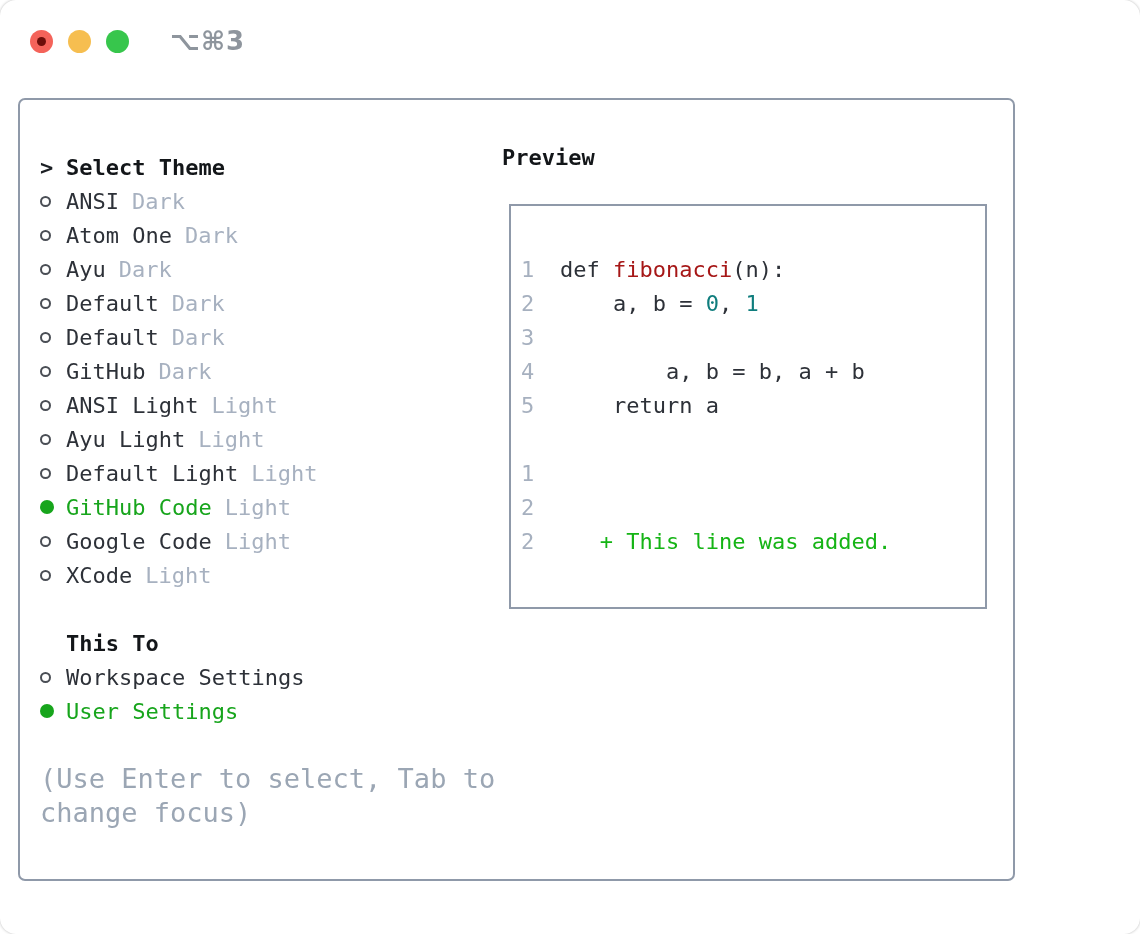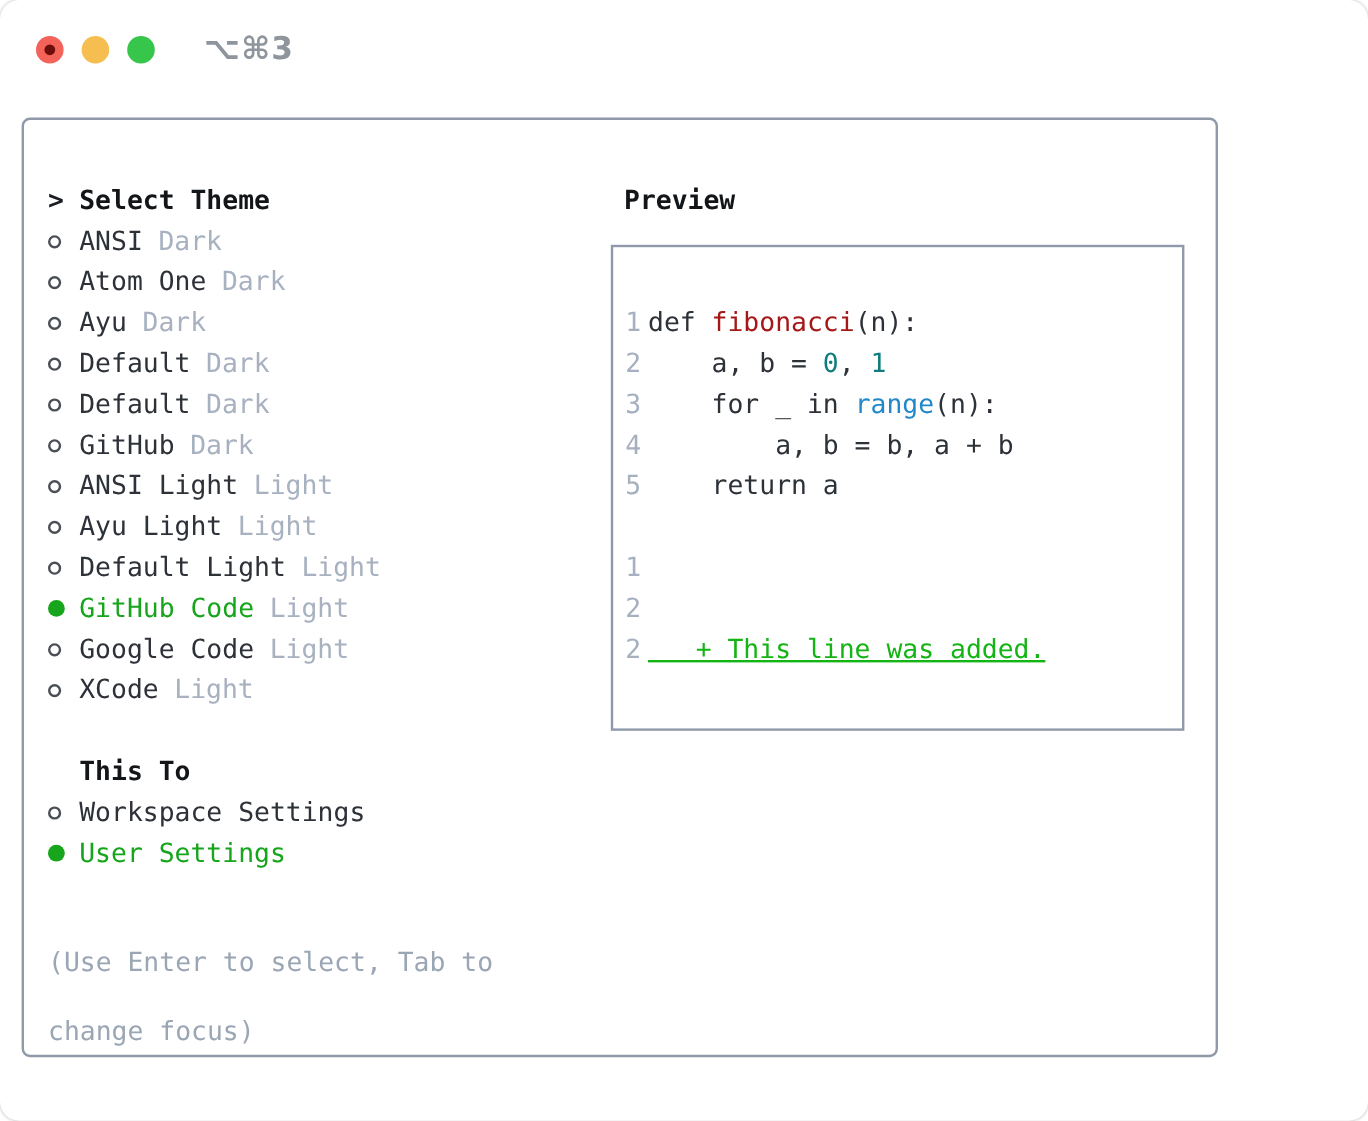--- a/index.html
+++ b/index.html
@@ -40,37 +40,37 @@
   .marker { width:26px; flex:0 0 26px; display:flex; align-items:center; }
   .caret { font-weight:bold; color:#1b1f24; font-size:22px; }
   .radio {
     width:11px; height:11px; border:2px solid #4a4e55; border-radius:50%; background:#fff;
   }
   .radio.filled { width:14px; height:14px; border:none; background:#17a51c; }
   .hdr { font-weight:bold; color:#131619; }
   .opt-name { color:#2d3138; white-space:pre; }
   .opt-name.selected { color:#17a51c; }
   .opt-tag { color:#a7b1c0; margin-left:13px; white-space:pre; }
-  .hint { color:#9ba6b4; font-size:22px; line-height:34px; white-space:pre;margin-top:24px; }
-  
-  .right-col { position:absolute; left:482px; top:50px;margin-left:18px; }
+  .hint { color:#9ba6b4; font-size:27px; line-height:34px; white-space:pre; }
+  
+  .right-col { position:absolute; left:482px; top:40px; }
   .preview-box {
     position:absolute; left:489px; top:104px; width:478px; height:405px;
     border:2px solid #8f99a9; background:#fff; padding:46px 0 0 10px;
   }
   .code-row { height:34px; display:flex; align-items:center; font-size:22px; }
   .ln { width:15px; flex:0 0 15px; color:#a6b0bf; text-align:left; }
-  .code-content { margin-left:4px; white-space:pre; }
+  .code-content { margin-left:24px; white-space:pre; }
   .tok-plain    { color:#2d3138; }
   .tok-function { color:#a61717; }
   .tok-number   { color:#0f7d7d; }
   .tok-builtin  { color:#2188c9; }
   .tok-context  { color:#8f969e; }
   .tok-deleted  { color:#c4382c; }
-  .tok-added    { color:#15b415;text-decoration:underline; }
+  .tok-added    { color:#15b415; }
 </style>
 </head>
 <body>
 
 <div class="window">
 
   <div class="titlebar">
     <span class="traffic close"></span>
     <span class="traffic min"></span>
     <span class="traffic zoom"></span>
@@ -212,21 +212,20 @@
         <div class="code-row">
           <span class="ln">1</span>
           <span class="code-content"><span class="tok-plain">def </span><span class="tok-function">fibonacci</span><span class="tok-plain">(n):</span></span>
         </div>
         <div class="code-row">
           <span class="ln">2</span>
           <span class="code-content"><span class="tok-plain">    a, b = </span><span class="tok-number">0</span><span class="tok-plain">, </span><span class="tok-number">1</span></span>
         </div>
         <div class="code-row">
           <span class="ln">3</span>
-          <span class="code-content"><span class="tok-plain">    for _ in </span><span class="tok-builtin">range</span><span class="tok-plain">(n):</span></span>
         </div>
         <div class="code-row">
           <span class="ln">4</span>
           <span class="code-content"><span class="tok-plain">        a, b = b, a + b</span></span>
         </div>
         <div class="code-row">
           <span class="ln">5</span>
           <span class="code-content"><span class="tok-plain">    return a</span></span>
         </div>
         <div class="code-row">

